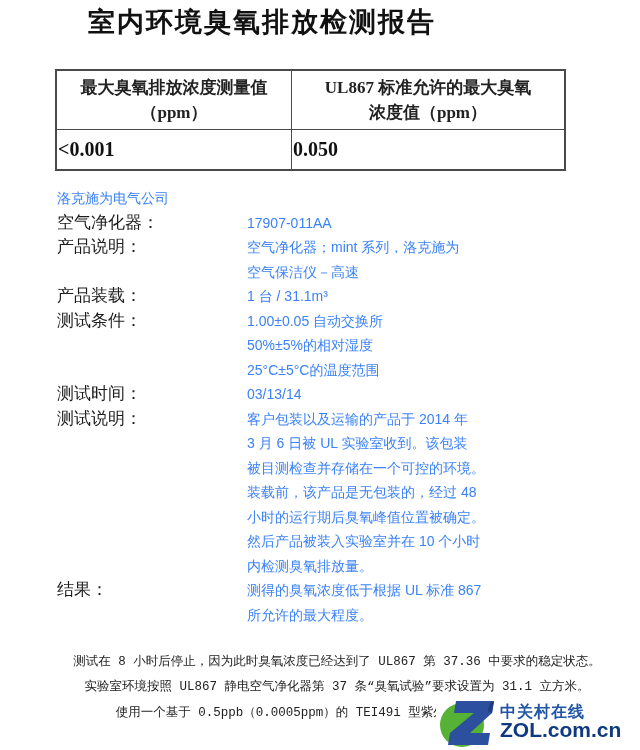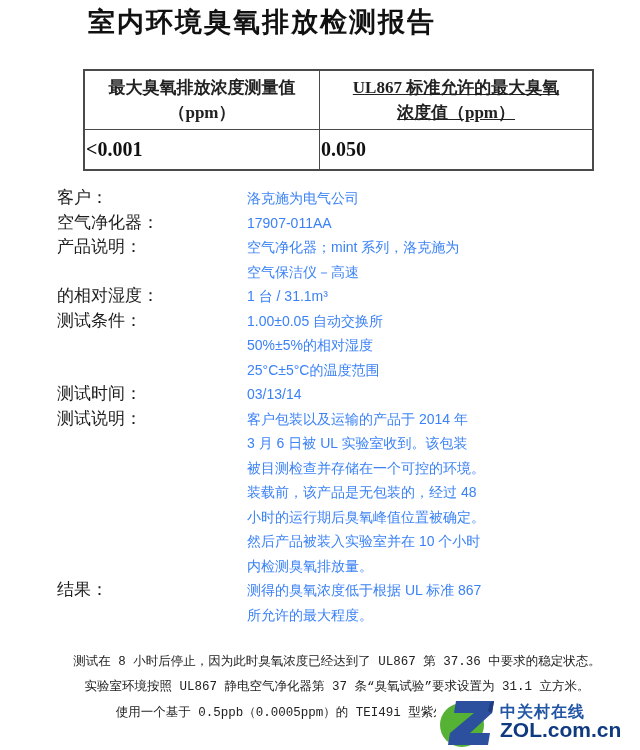--- a/index.html
+++ b/index.html
@@ -7,32 +7,32 @@
     position:relative;width:640px;height:750px;background:#ffffff;
     font-family:"Liberation Serif","DejaVu Serif",serif;color:#1c1c1c;
     overflow:hidden;
   }
   .title{
     position:absolute;top:4px;left:0;width:524px;margin:0;
     text-align:center;font-size:27px;font-weight:bold;letter-spacing:2px;
     color:#111;
   }
   table.summary{
-    position:absolute;left:83px;top:69px;width:494px;
+    position:absolute;left:55px;top:69px;width:494px;
     border-collapse:collapse;table-layout:fixed;
   }
   table.summary,table.summary th,table.summary td{
     border:1px solid #4a4a4a;
   }
   table.summary{border:2px solid #4a4a4a;}
   table.summary th{
     width:226px;height:58px;vertical-align:middle;text-align:center;
     font-size:17px;font-weight:600;line-height:25px;padding:0 4px;color:#222;
   }
-  table.summary th.col-right{width:264px;text-decoration:underline;}
+  table.summary th.col-right{width:264px;}
   table.summary td{
     height:37px;vertical-align:middle;
     font-size:20px;font-weight:bold;color:#111;
     font-family:"Liberation Serif","DejaVu Serif",serif;
   }
   .details{position:absolute;left:57px;top:186px;width:540px;}
   .detail-row{display:flex;align-items:flex-start;}
   .detail-label{
     flex:0 0 190px;font-size:17px;line-height:24.5px;color:#1c1c1c;
   }
@@ -76,34 +76,33 @@
     </tr>
     <tr>
       <td>&lt;0.001</td>
       <td>0.050</td>
     </tr>
   </tbody>
     </table>
 
   <div class="details">
     <div class="detail-row">
-      <div class="detail-label">客户：</div>
       <div class="detail-value">洛克施为电气公司</div>
     </div>
     <div class="detail-row">
       <div class="detail-label">空气净化器：</div>
       <div class="detail-value">17907-011AA</div>
     </div>
     <div class="detail-row">
       <div class="detail-label">产品说明：</div>
       <div class="detail-value">空气净化器；mint 系列，洛克施为
 空气保洁仪－高速</div>
     </div>
     <div class="detail-row">
-      <div class="detail-label">的相对湿度：</div>
+      <div class="detail-label">产品装载：</div>
       <div class="detail-value">1 台 / 31.1m³</div>
     </div>
     <div class="detail-row">
       <div class="detail-label">测试条件：</div>
       <div class="detail-value">1.00±0.05 自动交换所
 50%±5%的相对湿度
 25°C±5°C的温度范围</div>
     </div>
     <div class="detail-row">
       <div class="detail-label">测试时间：</div>

